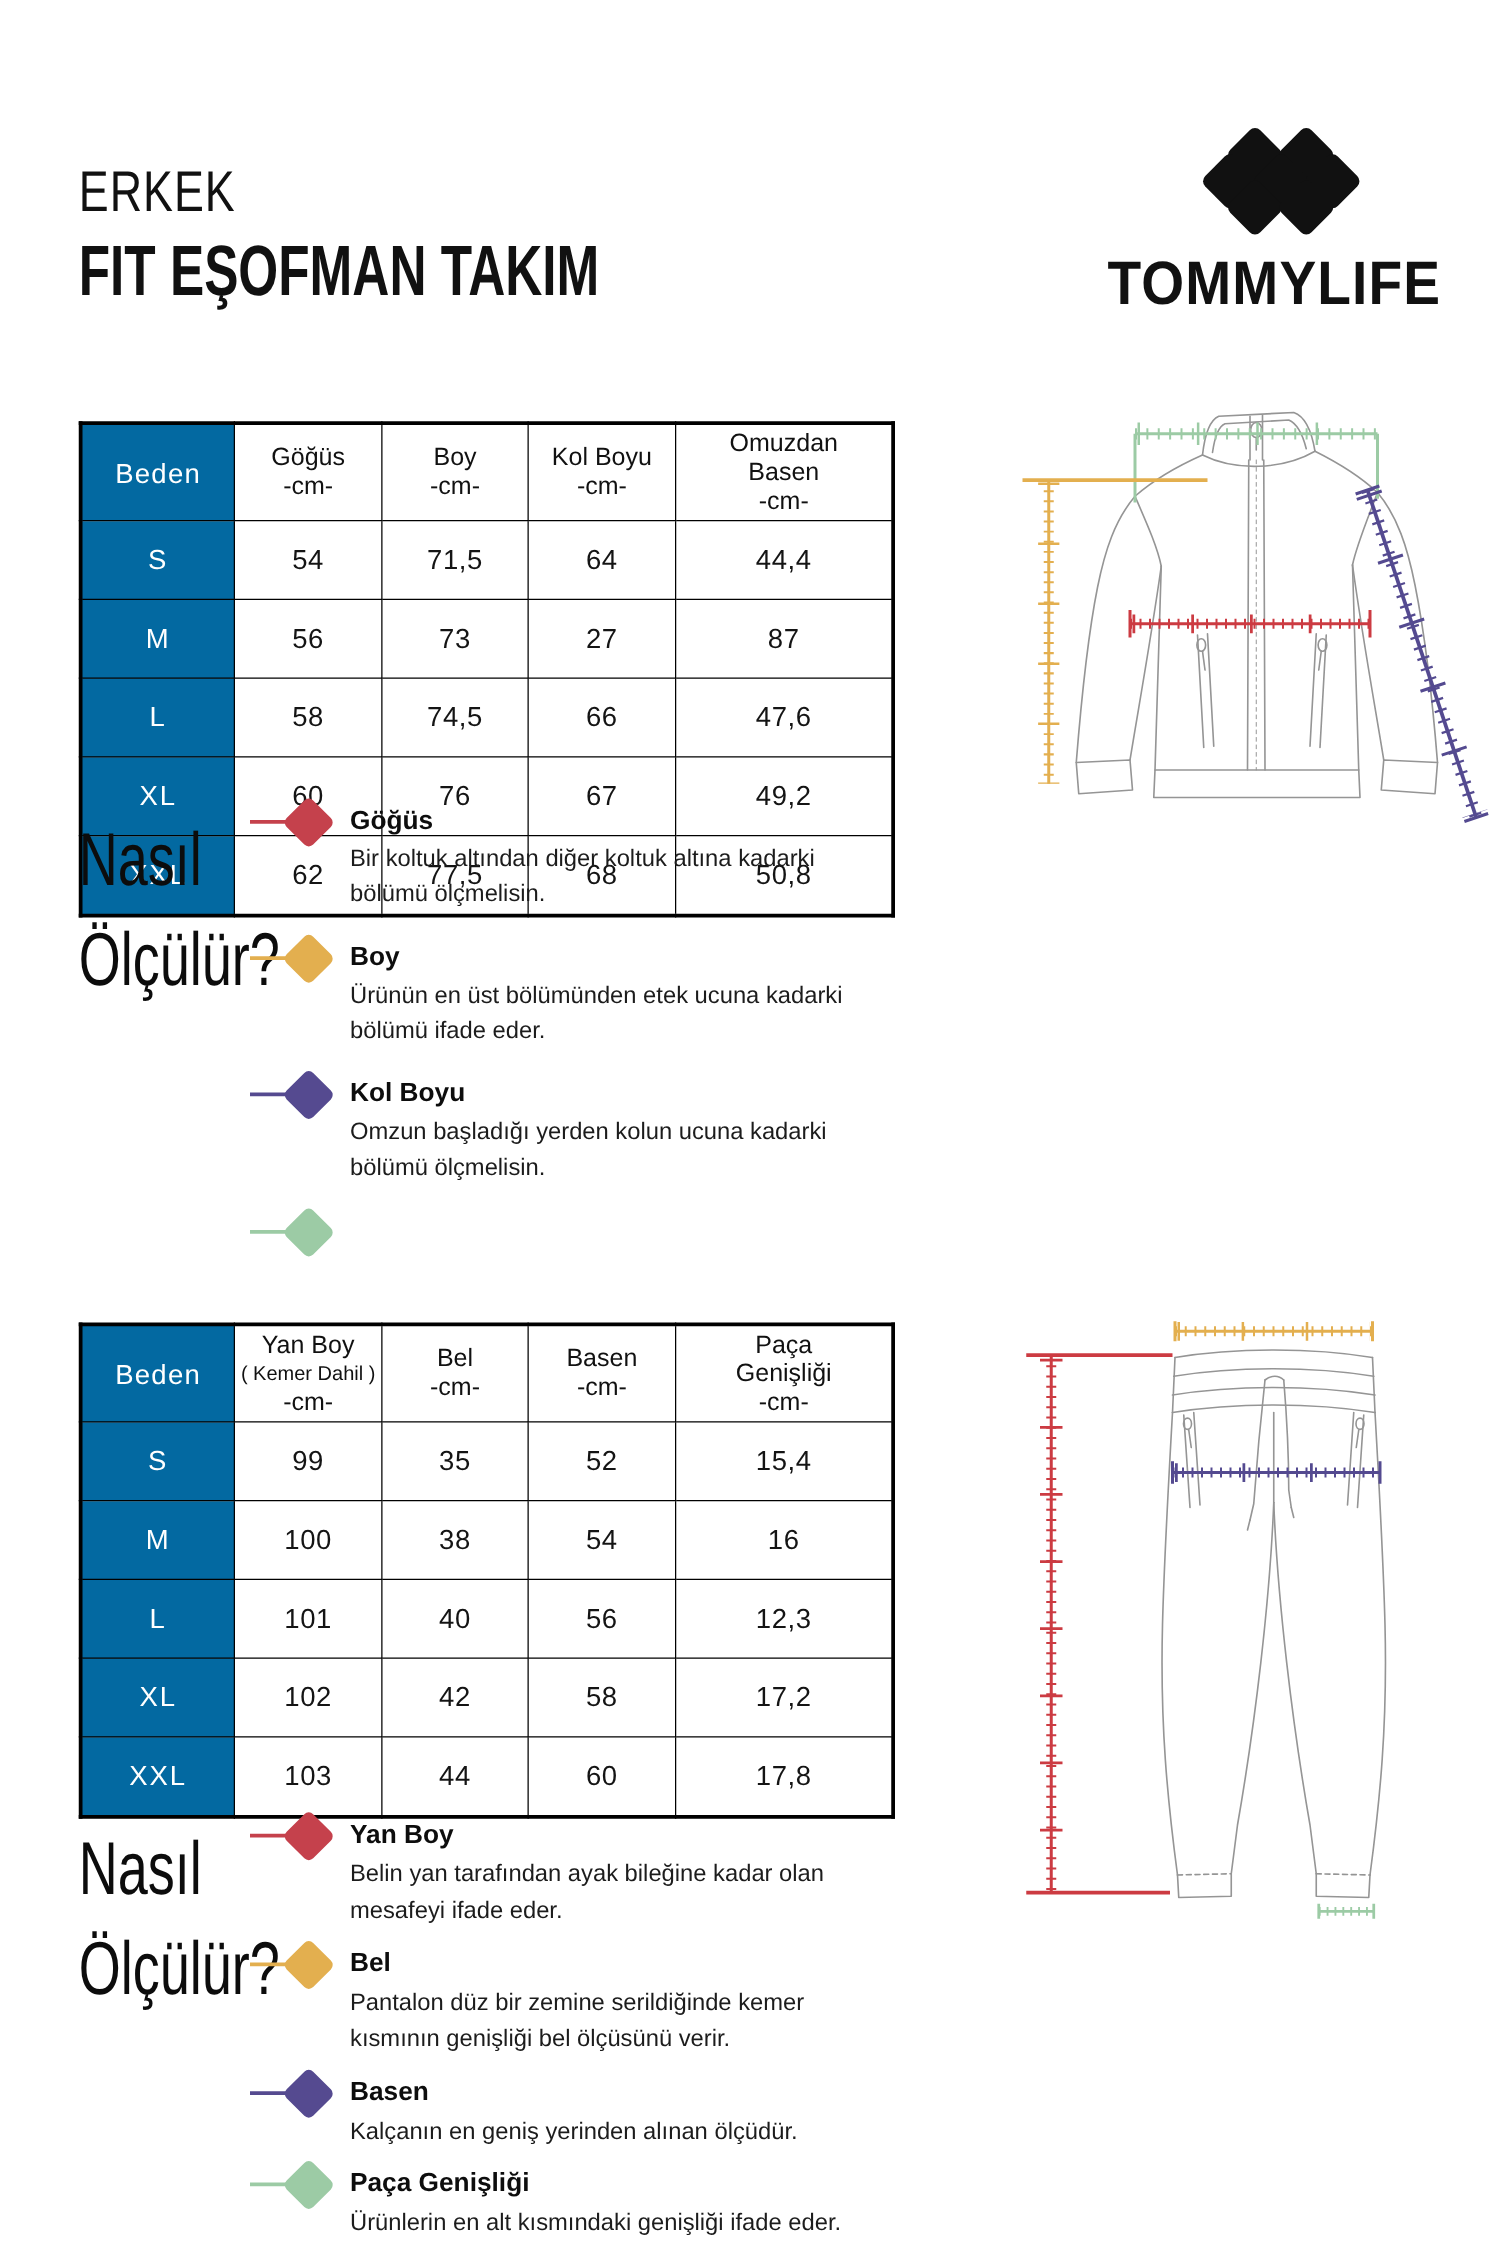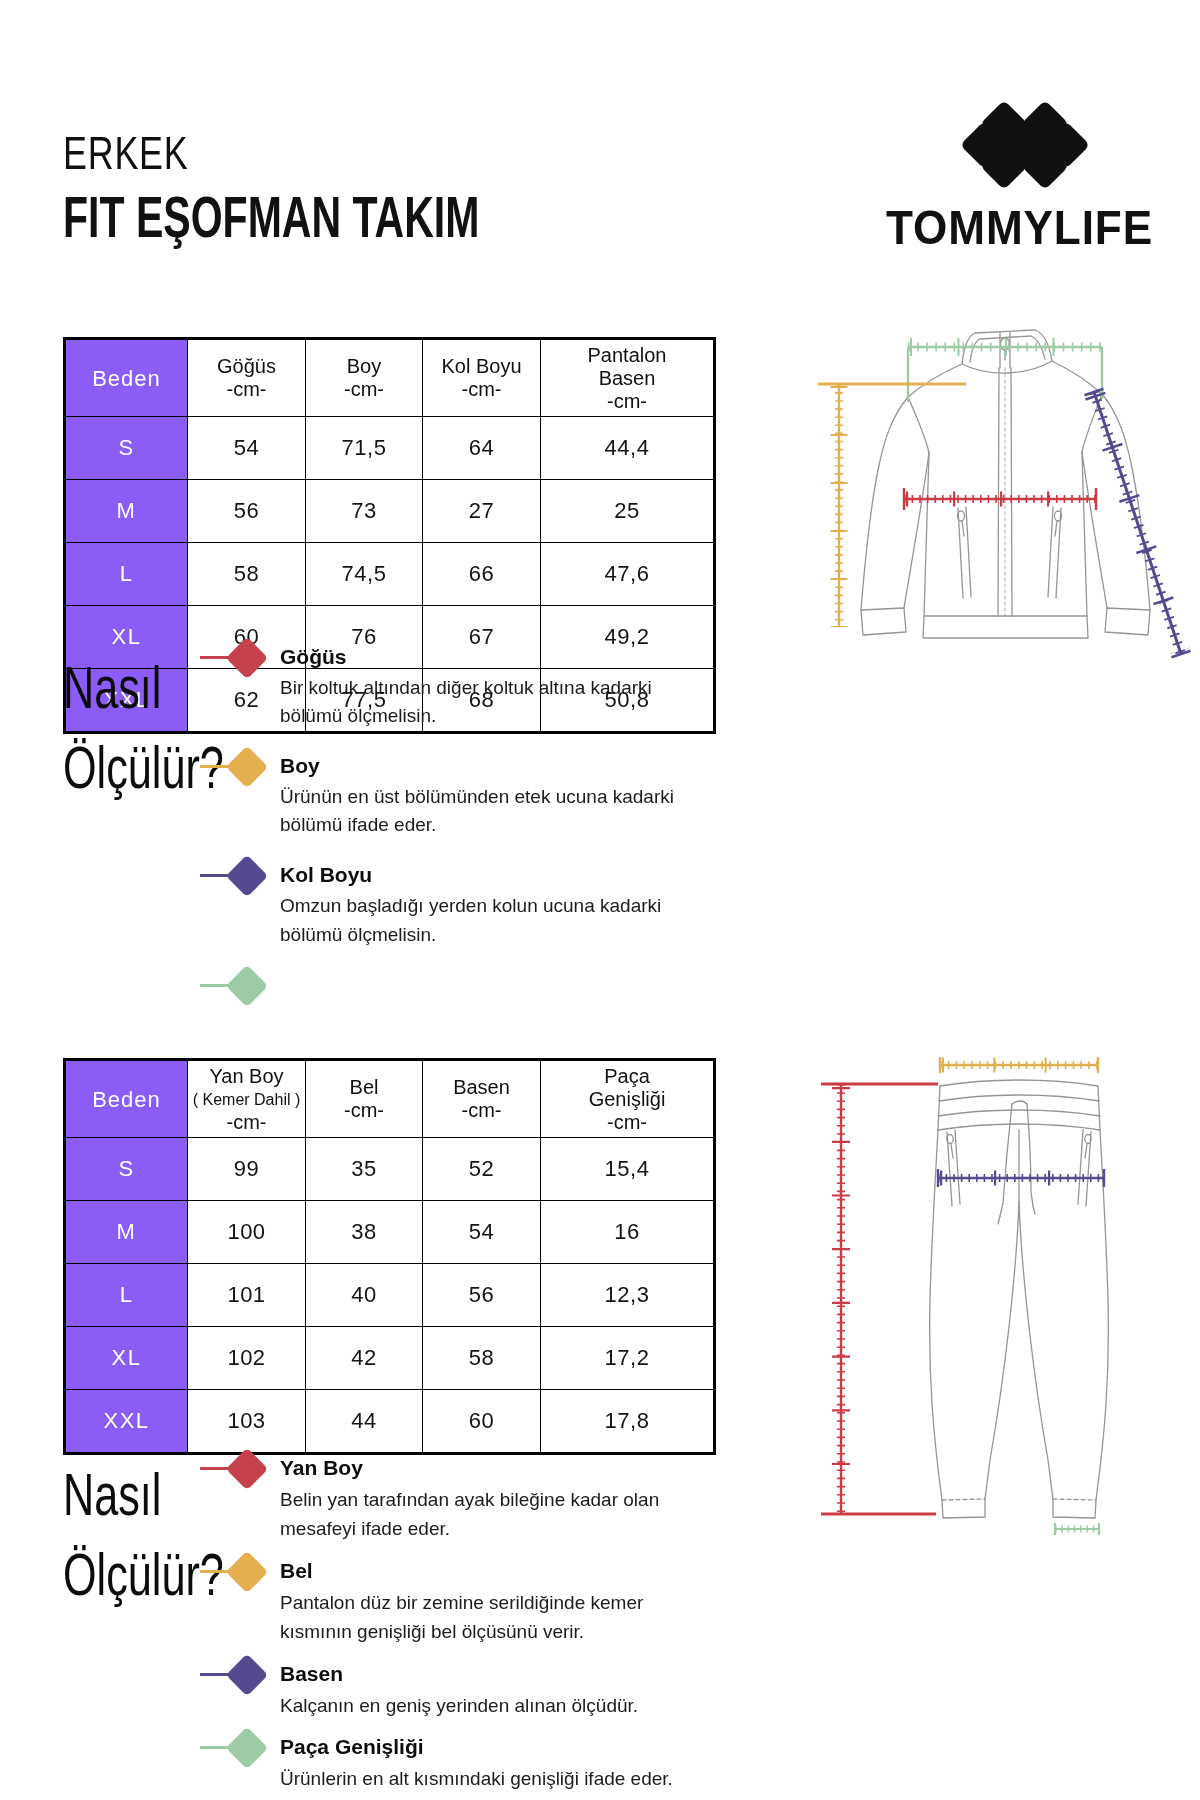--- a/index.html
+++ b/index.html
@@ -15,21 +15,21 @@
   .brand-word{font-size:49px;font-weight:800;letter-spacing:1px;white-space:nowrap;
               transform:scaleX(.9);transform-origin:left top;line-height:1;}
   .logo-diamond{position:absolute;width:34px;height:34px;background:#111;
                 border-radius:6px;transform:rotate(45deg);}
 
   
   table.sz{border-collapse:collapse;border:3px solid #000;table-layout:fixed;width:650px;background:#fff;}
   .sz th,.sz td{border:1.6px solid #000;text-align:center;vertical-align:middle;padding:0;}
   .sz thead th{height:76px;font-weight:400;font-size:20px;line-height:23px;}
   .sz tbody th,.sz tbody td{height:62px;font-size:22px;font-weight:400;letter-spacing:.5px;color:#141414;}
-  .sz .c-size{background:#8b5cf6;color:#fff;border-color:#000;letter-spacing:1.5px;}
+  .sz .c-size{background:#0369a1;color:#fff;border-color:#000;letter-spacing:1.5px;}
   .sz thead .c-size{font-size:22px;letter-spacing:1px;}
   .hl-sm{font-size:16px;}
 
   
   .measure-heading{font-size:60px;font-weight:500;line-height:80px;color:#0c0c0c;
                    transform:scaleX(.72);transform-origin:left top;white-space:nowrap;}
 
   
   .lg-item{display:flex;margin-bottom:24px;}
   .lg-item i{display:block;}
@@ -84,40 +84,40 @@
             </th>
             <th>
               <div>Boy</div>
               <div>-cm-</div>
             </th>
             <th>
               <div>Kol Boyu</div>
               <div>-cm-</div>
             </th>
             <th>
-              <div>Pantalon</div>
+              <div>Omuzdan</div>
               <div>Basen</div>
               <div>-cm-</div>
             </th>
           </tr>
         </thead>
         <tbody>
           <tr>
             <th class="c-size">S</th>
             <td>54</td>
             <td>71,5</td>
             <td>64</td>
             <td>44,4</td>
           </tr>
           <tr>
             <th class="c-size">M</th>
             <td>56</td>
             <td>73</td>
             <td>27</td>
-            <td>25</td>
+            <td>87</td>
           </tr>
           <tr>
             <th class="c-size">L</th>
             <td>58</td>
             <td>74,5</td>
             <td>66</td>
             <td>47,6</td>
           </tr>
           <tr>
             <th class="c-size">XL</th>

